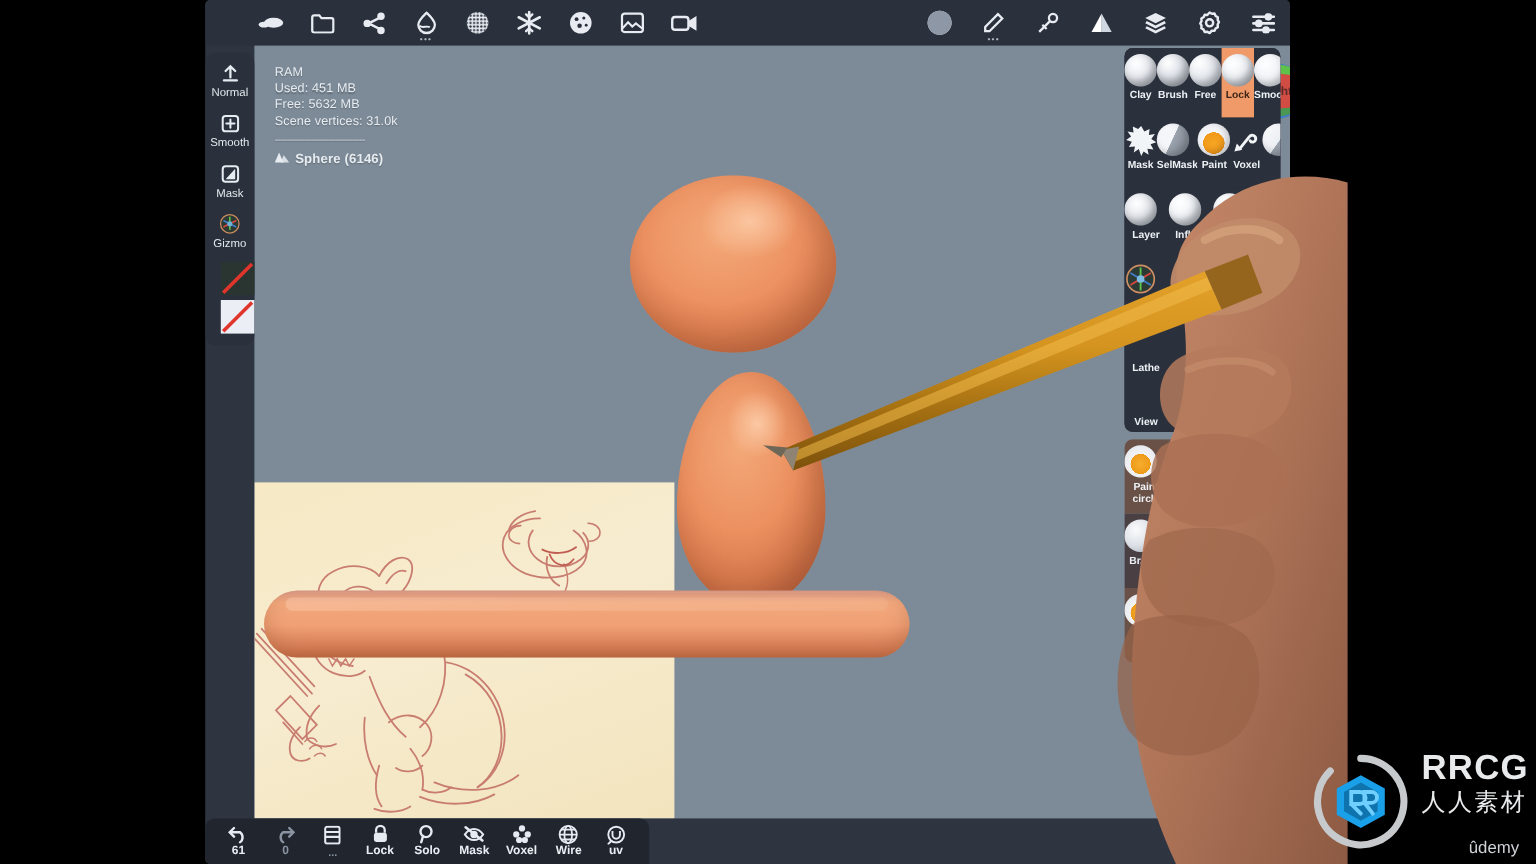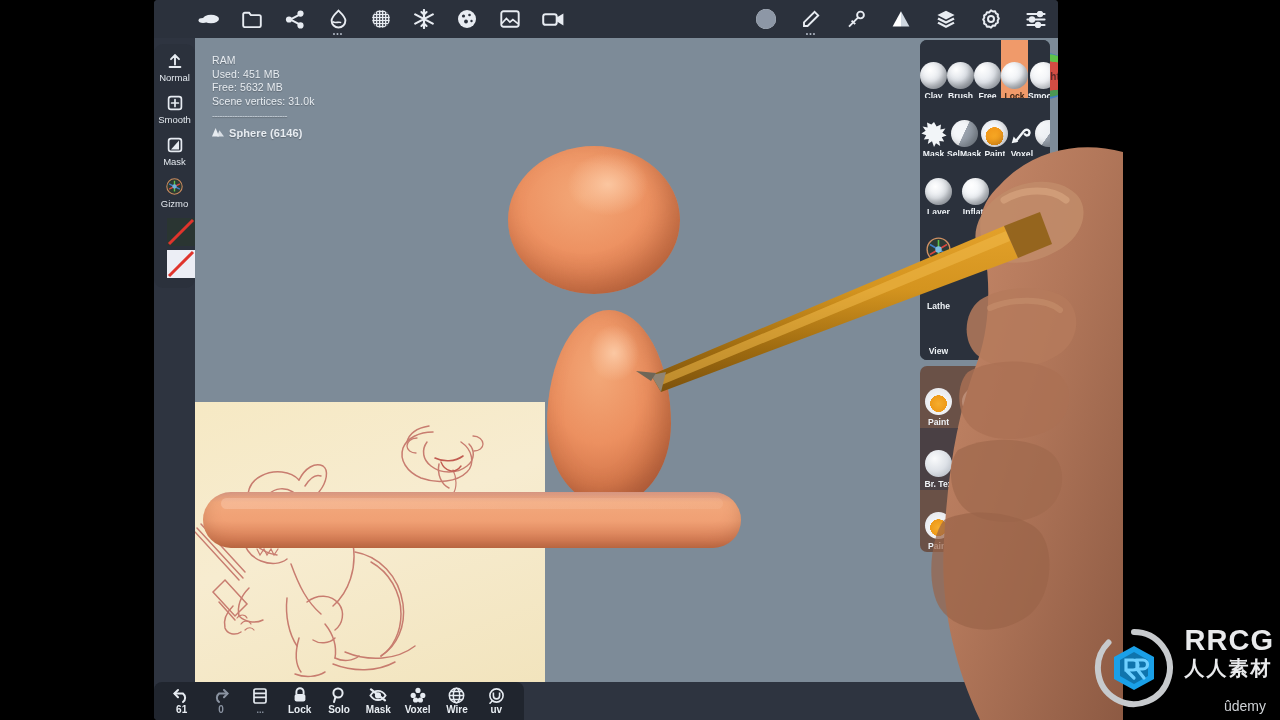--- a/index.html
+++ b/index.html
@@ -3,21 +3,21 @@
 <meta charset="utf-8">
 <style>
   * { box-sizing: border-box; margin:0; padding:0; }
   html,body { width:1280px; height:720px; overflow:hidden; background:#000; }
   body { font-family:"Liberation Sans", sans-serif; }
 
   #app { position:relative; width:1280px; height:720px; background:#000; }
 
   
   .device {
-    position:absolute; left:154px; top:0; width:904px; height:720px;
+    position:absolute; left:171px; top:0; width:904px; height:720px;
     background:#2e3440; border-radius:4px; overflow:hidden;
   }
 
   
   .topbar {
     position:absolute; left:0; top:0; width:966px; height:38px;
     background:#2b313c; display:flex; align-items:center;
   }
   .tb-left { display:flex; align-items:center; gap:21px; padding-left:44px; }
   .tb-right { display:flex; align-items:center; gap:23px; position:absolute; right:28px; }
@@ -101,42 +101,42 @@
             background:#20252e; border-radius:8px 8px 0 0; display:flex; align-items:center;
             padding:0 8px; gap:0; }
   .bot-item { width:49px; display:flex; flex-direction:column; align-items:center; gap:1px; color:#e6ebf1; }
   .bot-item .bi { height:16px; display:flex; align-items:center; justify-content:center; }
   .bot-item .bl { font-size:10px; font-weight:bold; color:#e9eef3; }
   .bot-item .bl.dim { color:#8a93a1; }
 
   
   .palette { position:absolute; right:8px; top:40px; width:130px; }
   .prow { display:flex; }
-  .tile { width:37px; height:58px; display:flex; flex-direction:column; align-items:center;
-          justify-content:flex-start; padding-top:22px; background:#2b313c; position:relative; }
+  .tile { width:37px; height:58px; display:flex; flex-direction:column; 
+          justify-content:flex-start; padding-top:5px; background:#2b313c; position:relative; }
   .tile.sel { background:#f09a6a; }
   .tile .tl { font-size:8.6px; line-height:9.6px; color:#eef2f6; text-align:center;
               margin-top:3px; font-weight:bold; max-width:36px; overflow:hidden; }
   .tile.sel .tl { color:#3b2516; }
   .ball { width:27px; height:27px; border-radius:50%; flex:0 0 auto; }
   .pal-group { background:#2b313c; border-radius:7px; overflow:hidden; }
   .pal-group2 { border-radius:7px; overflow:hidden; }
   .tile.warm { background:#6a5147; }
   .tile.warm2 { background:#4a4044; }
   .tile.t2 { height:62px; }
 
   
   .overlay { position:absolute; left:0; top:0; width:1280px; height:720px; pointer-events:none; }
 
   
   .wm { position:absolute; right:6px; bottom:10px; display:flex; align-items:flex-start; gap:9px; }
   .wm-text { display:flex; flex-direction:column; line-height:1; }
   .wm-rrcg { font-size:29px; font-weight:bold; color:#e9eaec; letter-spacing:1px;
              font-family:"Liberation Sans", sans-serif; }
-  .wm-cn { font-size:20px; font-weight:bold; color:#e9eaec; letter-spacing:2px; margin-top:3px;
+  .wm-cn { font-size:20px; font-weight:normal; color:#e9eaec; letter-spacing:2px; margin-top:3px;
            font-family:"DejaVu Sans", sans-serif; }
   .wm-ud { position:absolute; right:8px; bottom:-4px; font-size:14px; color:#cfd2d6; }
 </style>
 </head>
 <body>
 
 <div id="app">
   <div class="device">
 
     <div class="topbar">

